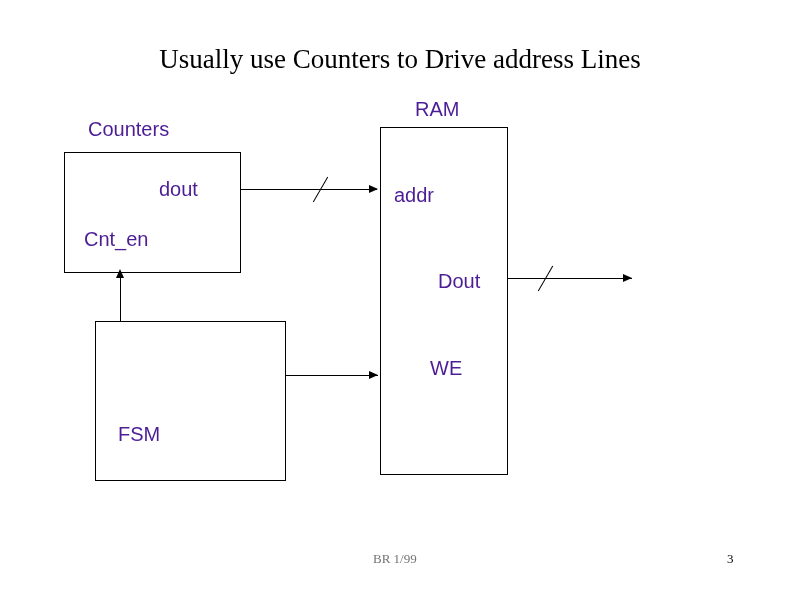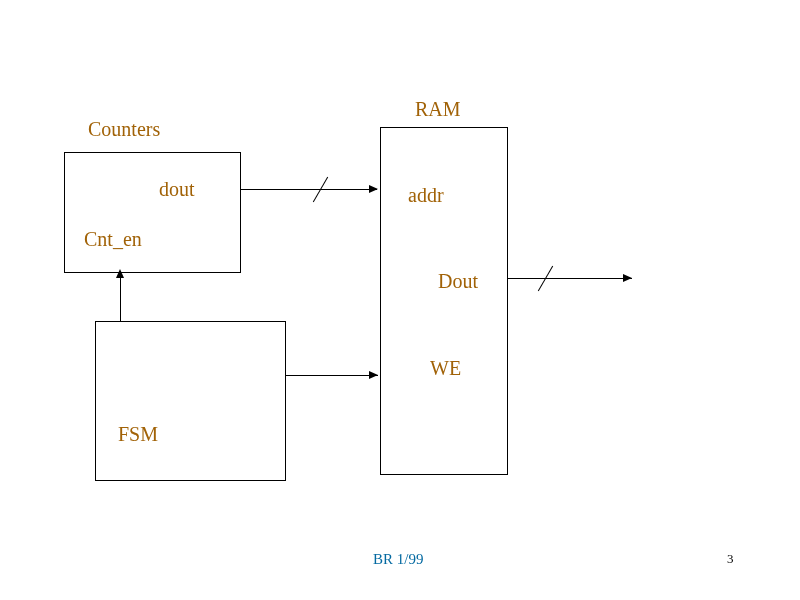--- a/index.html
+++ b/index.html
@@ -32,22 +32,22 @@
   }
   .box {
     position: absolute;
     border: 1px solid #000000;
     background: transparent;
     box-sizing: border-box;
   }
   .label {
     position: absolute;
     font-size: 20px;
-    font-family: Liberation Serif, serif;
-    color: #a16207;
+    font-family: Liberation Sans, sans-serif;
+    color: #4c1d95;
     white-space: nowrap;
   }
   .hline {
     position: absolute;
     height: 0;
     border-top: 1px solid #000000;
   }
   .vline {
     position: absolute;
     width: 0;
@@ -71,45 +71,46 @@
   }
   .slash {
     position: absolute;
     width: 0;
     height: 0;
     border-left: 1px solid #000000;
     transform-origin: center;
   }
   .footer-note {
     position: absolute;
-    font-size: 15px;
+    font-size: 13px;
     font-family: "Liberation Serif", serif;
-    color: #0369a1;
+    color: #737373;
   }
   .page-number {
     position: absolute;
     font-size: 13px;
     font-family: "Liberation Serif", serif;
     color: #000000;
   }
 </style>
 </head>
 <body>
 
 <div id="slide">
 
+  <div class="title">Usually use Counters to Drive address Lines</div>
 
   <div class="box" style="left:64px; top:152px; width:177px; height:121px;"></div>
   <div class="label" style="left:88px; top:118px;">Counters</div>
   <div class="label" style="left:159px; top:178px;">dout</div>
   <div class="label" style="left:84px; top:228px;">Cnt_en</div>
 
   <div class="box" style="left:380px; top:127px; width:128px; height:348px;"></div>
   <div class="label" style="left:415px; top:98px;">RAM</div>
-  <div class="label" style="left:408px; top:184px;">addr</div>
+  <div class="label" style="left:394px; top:184px;">addr</div>
   <div class="label" style="left:438px; top:270px;">Dout</div>
   <div class="label" style="left:402px; top:357px;margin-left:28px;">WE</div>
 
   <div class="box" style="left:95px; top:321px; width:191px; height:160px;"></div>
   <div class="label" style="left:118px; top:423px;">FSM</div>
 
   <div class="hline" style="left:241px; top:189px; width:136px;"></div>
   <div class="arrowhead" style="left:369px; top:185px;"></div>
   <div class="slash" style="left:320px; top:175px; height:29px; transform: rotate(30deg);"></div>
 

